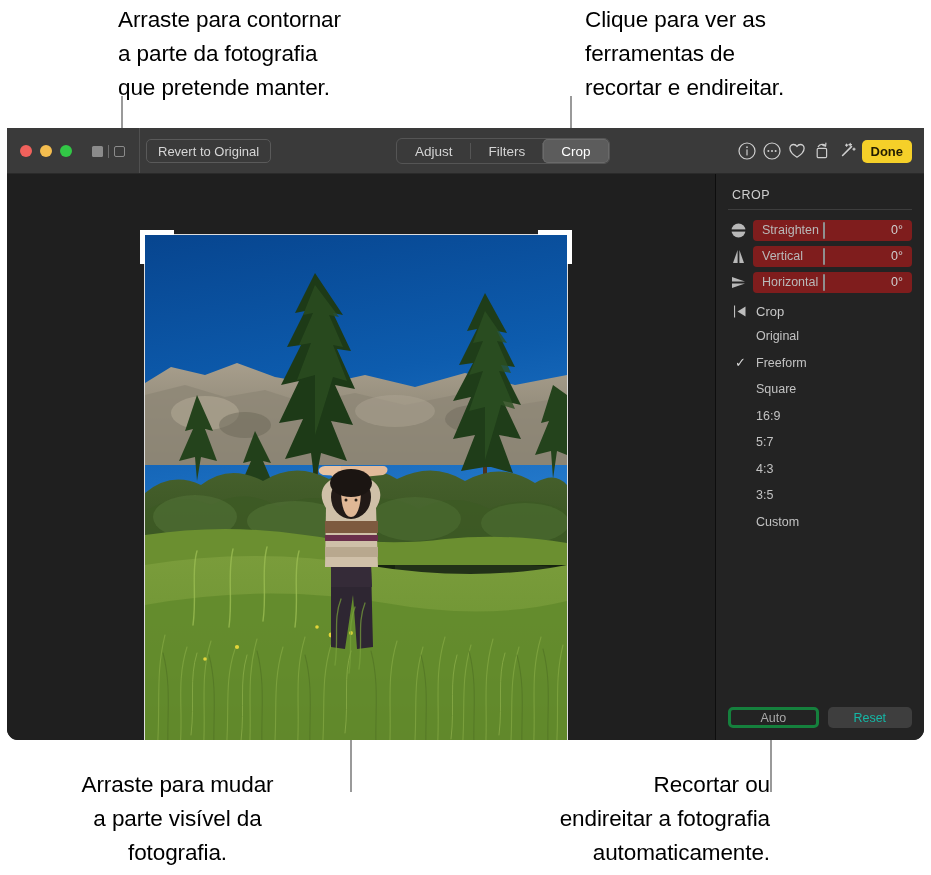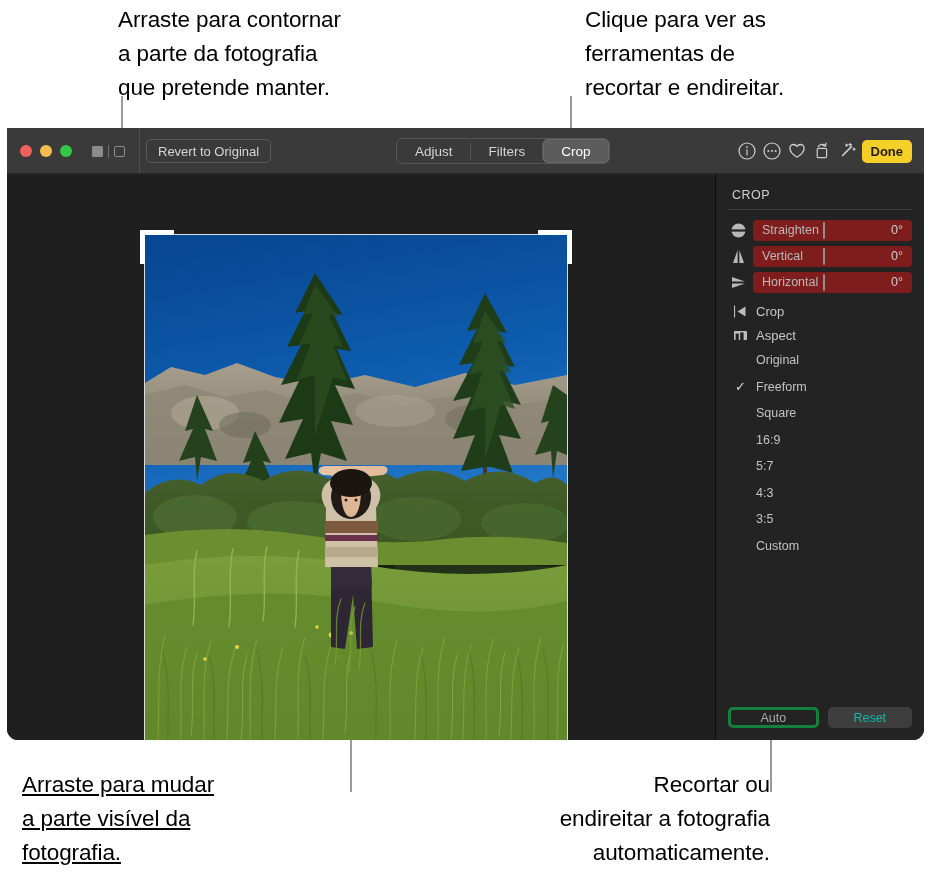--- a/index.html
+++ b/index.html
@@ -15,21 +15,21 @@
   .callout {
     position: absolute;
     color: #000;
     font-size: 22.5px;
     line-height: 34px;
     letter-spacing: -0.1px;
     white-space: pre-line;
   }
   #callout-drag-outline { left: 118px; top: 3px; width: 330px; text-align: left; }
   #callout-click-tools  { left: 585px; top: 3px; width: 330px; text-align: left; }
-  #callout-drag-visible { left: 22px;  top: 768px; width: 335px; text-align: left; text-decoration: underline; }
+  #callout-drag-visible { left: 10px;  top: 768px; width: 335px; text-align: center; }
   #callout-auto-crop    { left: 435px; top: 768px; width: 335px; text-align: right; }
 
   .leader {
     position: absolute;
     width: 2px;
     background: #9a9a9a;
   }
   #leader-1 { left: 121px; top: 96px;  height: 95px; }
   #leader-2 { left: 570px; top: 96px;  height: 40px; }
   #leader-3 { left: 350px; top: 730px; height: 62px; }
@@ -566,30 +566,20 @@
         <div class="menu-row" id="flip-row">
           <span class="mi">
             <svg width="15" height="15" viewBox="0 0 15 15">
               <rect x="1" y="1.5" width="1.1" height="12" fill="#bdbdbd"></rect>
               <path d="M12.5 2.5 L12.5 12.5 L4.5 7.5 Z" fill="#bdbdbd"></path>
             </svg>
           </span>
           <span>Crop</span>
         </div>
 
-        <div class="menu-row">
-          <span class="mi">
-            <svg width="15" height="15" viewBox="0 0 15 15">
-              <rect x="1" y="3" width="13" height="9" rx="1" fill="#bdbdbd"></rect>
-              <rect x="2.6" y="5.6" width="3.2" height="6.4" fill="#232323"></rect>
-              <rect x="7.2" y="4.4" width="3.4" height="7.6" fill="#232323"></rect>
-            </svg>
-          </span>
-          <span>Aspect</span>
-        </div>
 
         <div>
           <div class="aspect-item">
             <span class="aspect-check"></span>
             <span>Original</span>
           </div>
           <div class="aspect-item">
             <span class="aspect-check">✓</span>
             <span>Freeform</span>
           </div>

